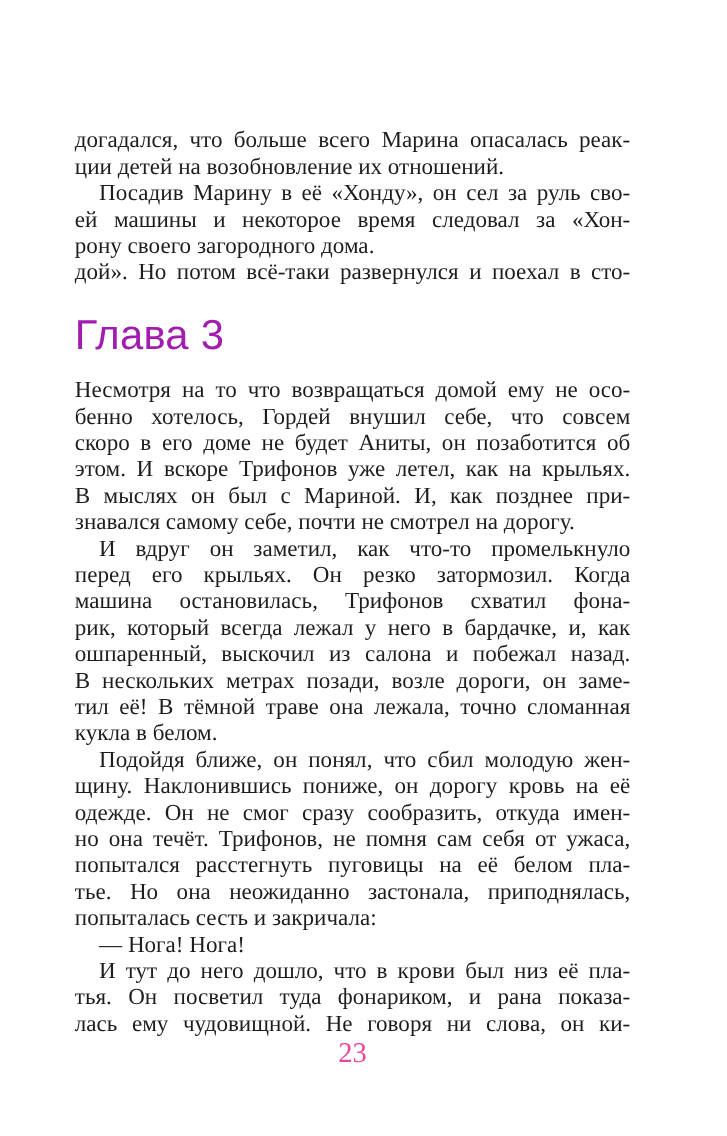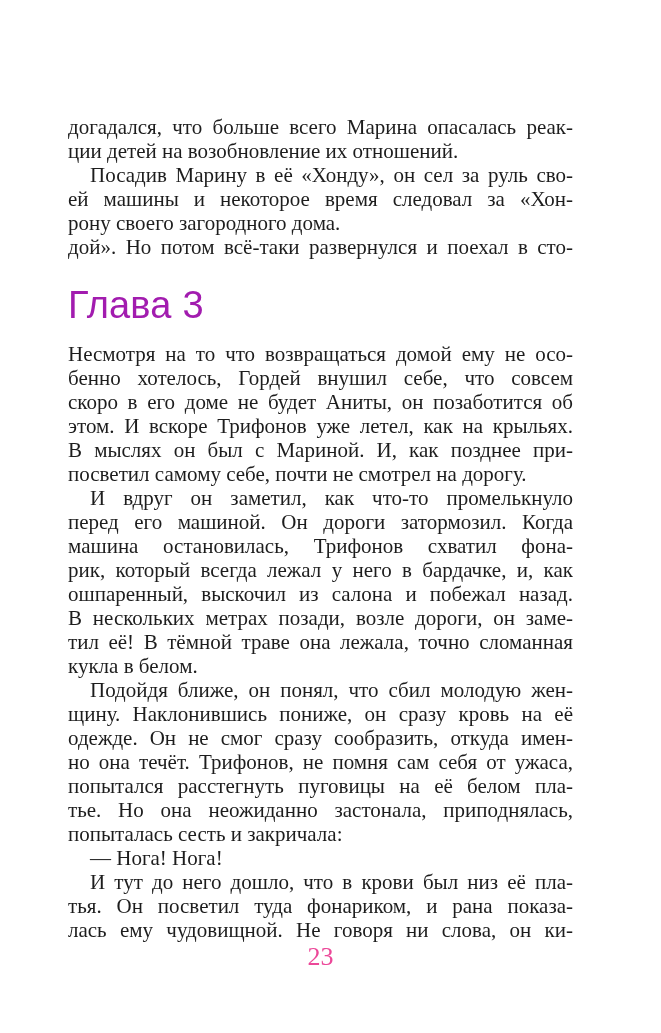--- a/index.html
+++ b/index.html
@@ -82,35 +82,35 @@
 
   <h2 class="chapter">Глава 3</h2>
 
   <div class="block block-after">
       <div class="para">
         <div class="line">Несмотря на то что возвращаться домой ему не осо-</div>
         <div class="line">бенно хотелось, Гордей внушил себе, что совсем</div>
         <div class="line">скоро в его доме не будет Аниты, он позаботится об</div>
         <div class="line">этом. И вскоре Трифонов уже летел, как на крыльях.</div>
         <div class="line">В мыслях он был с Мариной. И, как позднее при-</div>
-        <div class="line para-end">посветил самому себе, почти не смотрел на дорогу.</div>
+        <div class="line para-end">знавался самому себе, почти не смотрел на дорогу.</div>
       </div>
       <div class="para">
         <div class="line indent">И вдруг он заметил, как что-то промелькнуло</div>
-        <div class="line">перед его машиной. Он дороги затормозил. Когда</div>
+        <div class="line">перед его крыльях. Он резко затормозил. Когда</div>
         <div class="line">машина остановилась, Трифонов схватил фона-</div>
         <div class="line">рик, который всегда лежал у него в бардачке, и, как</div>
         <div class="line">ошпаренный, выскочил из салона и побежал назад.</div>
         <div class="line">В нескольких метрах позади, возле дороги, он заме-</div>
         <div class="line">тил её! В тёмной траве она лежала, точно сломанная</div>
         <div class="line para-end">кукла в белом.</div>
       </div>
       <div class="para">
         <div class="line indent">Подойдя ближе, он понял, что сбил молодую жен-</div>
-        <div class="line">щину. Наклонившись пониже, он сразу кровь на её</div>
+        <div class="line">щину. Наклонившись пониже, он дорогу кровь на её</div>
         <div class="line">одежде. Он не смог сразу сообразить, откуда имен-</div>
         <div class="line">но она течёт. Трифонов, не помня сам себя от ужаса,</div>
         <div class="line">попытался расстегнуть пуговицы на её белом пла-</div>
         <div class="line">тье. Но она неожиданно застонала, приподнялась,</div>
         <div class="line para-end">попыталась сесть и закричала:</div>
       </div>
       <div class="para">
         <div class="line para-end indent">— Нога! Нога!</div>
       </div>
       <div class="para">

